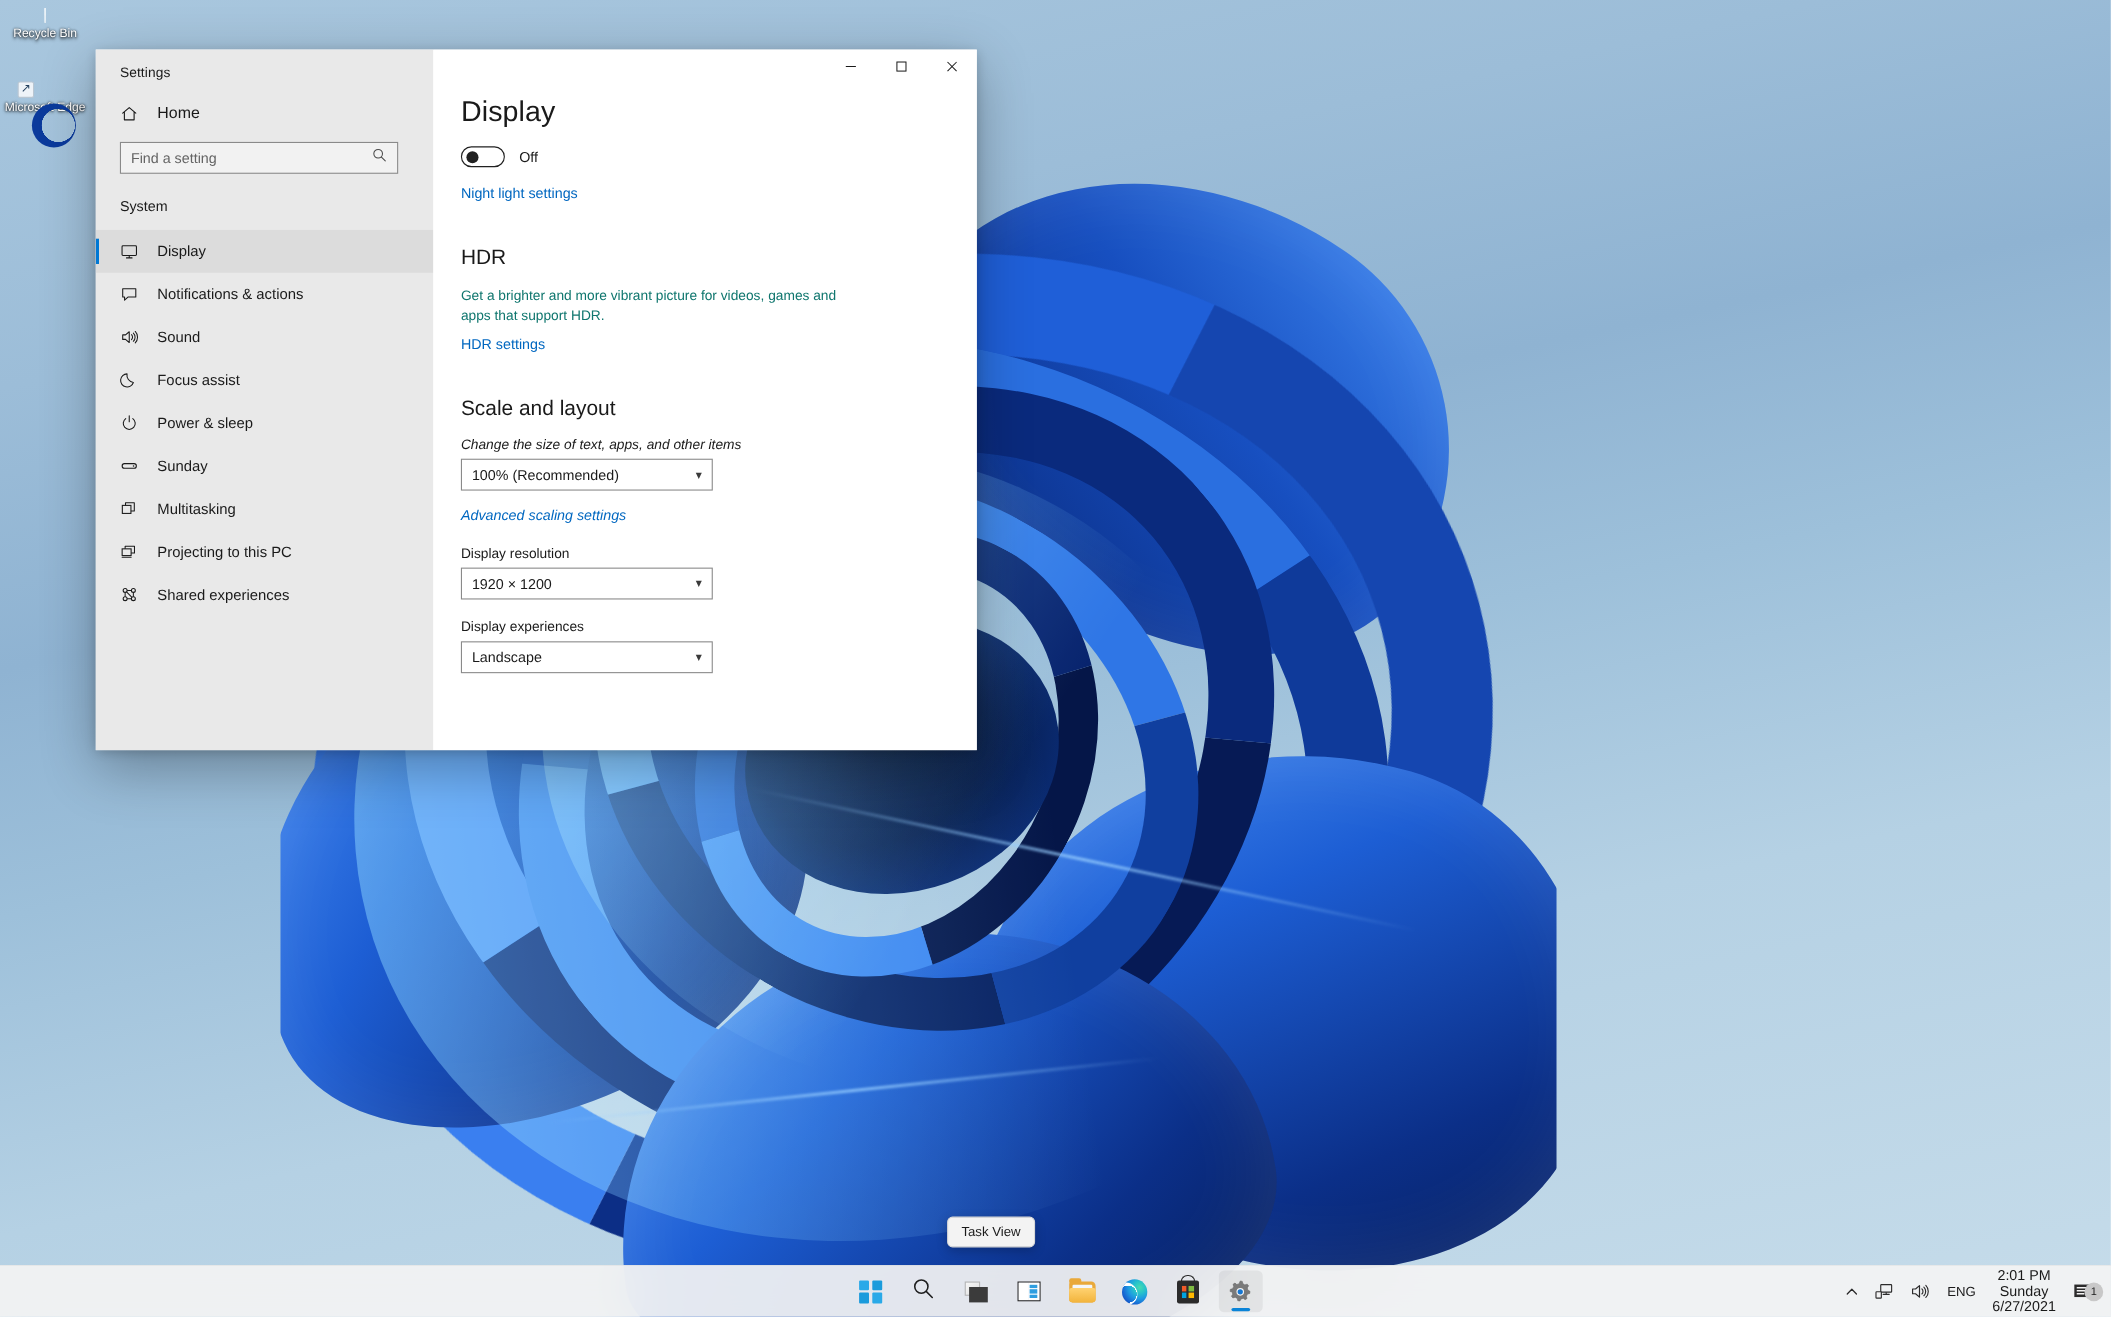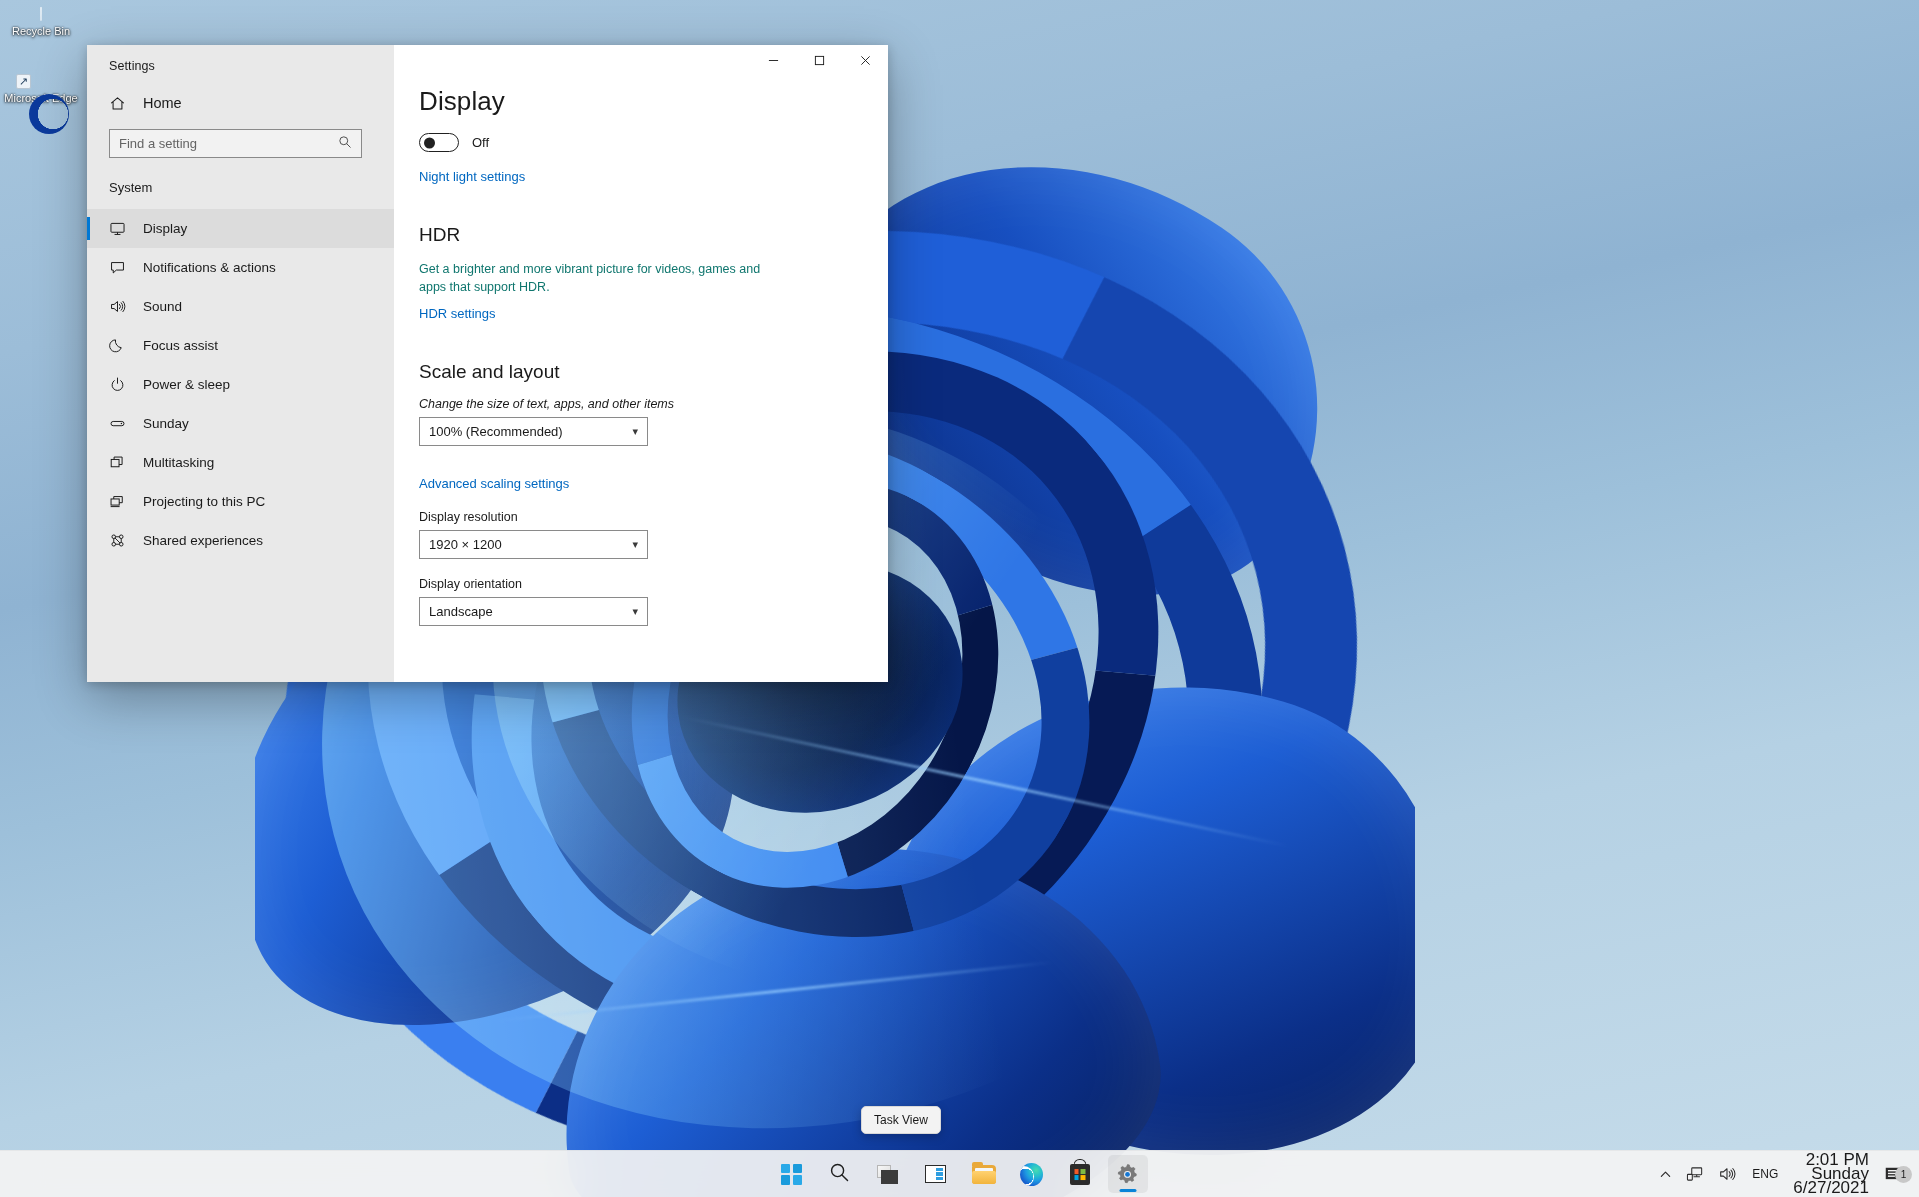--- a/index.html
+++ b/index.html
@@ -555,22 +555,22 @@
     display: flex;
     align-items: center;
     justify-content: center;
     padding: 0 7px;
     border-radius: 4px;
     cursor: default;
     color: #2b2b2b;
   }
   .tray-lang { font-size: 12px; color: #1a1a1a; padding: 0 9px; }
   .clock {
-    text-align: right;
-    font-size: 17px;
+    text-align: center;
+    font-size: 13px;
     line-height: 14px;
     color: #1a1a1a;
     padding: 0 12px 0 6px;
     cursor: default;
   }
   .notif-wrap {
     position: relative;
     padding: 0 14px 0 2px;
     display: flex;
     align-items: center;
@@ -800,31 +800,31 @@
           <a class="link">HDR settings</a>
 
           <h2 class="section">Scale and layout</h2>
 
           <div class="field-label" style="margin-top:0;font-style:italic;">Change the size of text, apps, and other items</div>
           <div class="combo">
             <span>100% (Recommended)</span>
             <span class="chev">▾</span>
           </div>
 
-          <div style="margin-top:28px;">
+          <div style="margin-top:14px;font-style:italic;">
             <a class="link">Advanced scaling settings</a>
           </div>
 
           <div class="field-label">Display resolution</div>
           <div class="combo">
             <span>1920 × 1200</span>
             <span class="chev">▾</span>
           </div>
 
-          <div class="field-label">Display orientation</div>
+          <div class="field-label">Display experiences</div>
           <div class="combo">
             <span>Landscape</span>
             <span class="chev">▾</span>
           </div>
         </div>
 
       </div>
     </div>
   </div>
 

